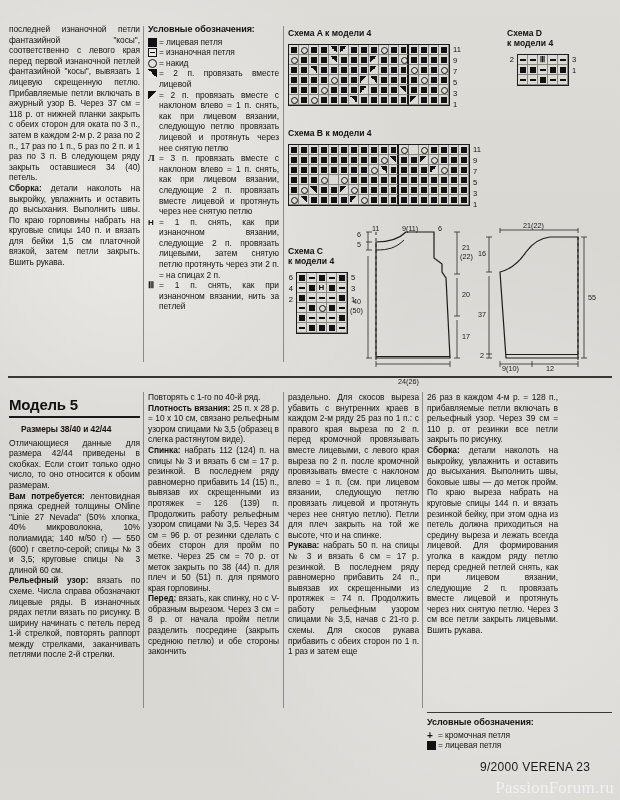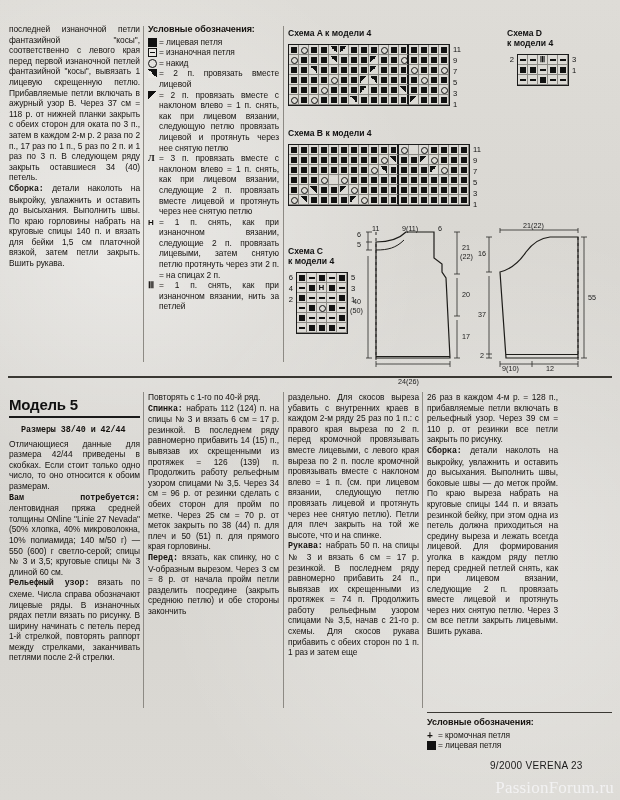--- a/index.html
+++ b/index.html
@@ -29,21 +29,21 @@
   
   .col {
     position:absolute;
     font-size:8.4px;
     line-height:10.6px;
     text-align:justify;
     color:#15120f;
     letter-spacing:-0.05px;
   }
   .col .blk { margin:0; }
-  b { font-weight:700;font-family:Liberation Mono, monospace; }
+  b { font-weight:700; }
 
   #c1 { left:9px;  top:24px;  width:131px; }
   #c2 { left:148px; top:24px; width:131px; }
 
   #m5c1 { left:9px;   top:392px; width:131px; }
   #m5c2 { left:148px; top:392px; width:131px; }
   #m5c3 { left:288px; top:392px; width:131px; }
   #m5c4 { left:427px; top:392px; width:131px; }
 
   .legend-title { font-weight:700; font-size:9px; margin-bottom:2px; display:block; }
@@ -108,21 +108,21 @@
   .rowlabels { position:absolute; left:100%; top:0; padding-left:3px; }
   .rowlabels div { font-size:7.6px; line-height:11px; color:#111; font-family:"Liberation Sans",sans-serif; }
   .leftlabels { position:absolute; right:100%; top:0; padding-right:3px; text-align:right;}
   .leftlabels div { font-size:7.6px; line-height:11px; color:#111; }
 
   
   #garments { position:absolute; left:350px; top:228px; width:266px; height:140px; }
   .dim { position:absolute; font-size:7.2px; color:#1a1a1a; line-height:8px; white-space:nowrap; }
 
   
-  #footer { position:absolute; left:490px; top:760px; font-size:10px; color:#1a1a1a; letter-spacing:.3px;}
+  #footer { position:absolute; left:480px; top:760px; font-size:12px; color:#1a1a1a; letter-spacing:.3px;}
   #wm { position:absolute; right:6px; bottom:2px; font-size:17px; color:rgba(250,250,252,.72);
         font-family:"Liberation Serif", serif; letter-spacing:.2px; }
   .legend-box { position:absolute; }
 </style>
 </head>
 <body>
 
 <div id="page">
   <div class="noise"></div>
 
@@ -609,20 +609,23 @@
       <b>Вам потребуется:</b><span> лентовидная пряжа средней толщины ONline "Linie 27 Nevada" (50% хлопка, 40% микроволокна, 10% полиамида; 140 м/50 г) — 550 (600) г светло-серой; спицы № 3 и 3,5; круговые спицы № 3 длиной 60 см.</span>
     </div>
     <div class="blk">
       <b>Рельефный узор:</b><span> вязать по схеме. Числа справа обозначают лицевые ряды. В изнаночных рядах петли вязать по рисунку. В ширину начинать с петель перед 1-й стрелкой, повторять раппорт между стрелками, заканчивать петлями после 2-й стрелки. </span>
     </div>
   </div>
 
   <div class="col" id="m5c2">
     <div class="blk" id="m5c2-cont">Повторять с 1-го по 40-й ряд.</div>
     <div class="blk">
+      <b>Плотность вязания:</b><span> 25 п. x 28 р. = 10 x 10 см, связано рельефным узором спицами № 3,5 (образец в слегка растянутом виде).</span>
+    </div>
+    <div class="blk">
       <b>Спинка:</b><span> набрать 112 (124) п. на спицы № 3 и вязать 6 см = 17 р. резинкой. В последнем ряду равномерно прибавить 14 (15) п., вывязав их скрещенными из протяжек = 126 (139) п. Продолжить работу рельефным узором спицами № 3,5. Через 34 см = 96 р. от резинки сделать с обеих сторон для пройм по метке. Через 25 см = 70 р. от меток закрыть по 38 (44) п. для плеч и 50 (51) п. для прямого края горловины.</span>
     </div>
     <div class="blk">
       <b>Перед:</b><span id="front1"> вязать, как спинку, но с V-образным вырезом. Через 3 см = 8 р. от начала пройм петли разделить посредине (закрыть среднюю петлю) и обе стороны закончить </span>
     </div>
   </div>
 
   <div class="col" id="m5c3">
     <div class="blk" id="front2">раздельно. Для скосов выреза убавить с внутренних краев в каждом 2-м ряду 25 раз по 1 п.: с правого края выреза по 2 п. перед кромочной провязывать вместе лицевыми, с левого края выреза по 2 п. после кромочной провязывать вместе с наклоном влево = 1 п. (см. при лицевом вязании, следующую петлю провязать лицевой и протянуть через нее снятую петлю). Петли для плеч закрыть на той же высоте, что и на спинке.</div>
     <div class="blk">

